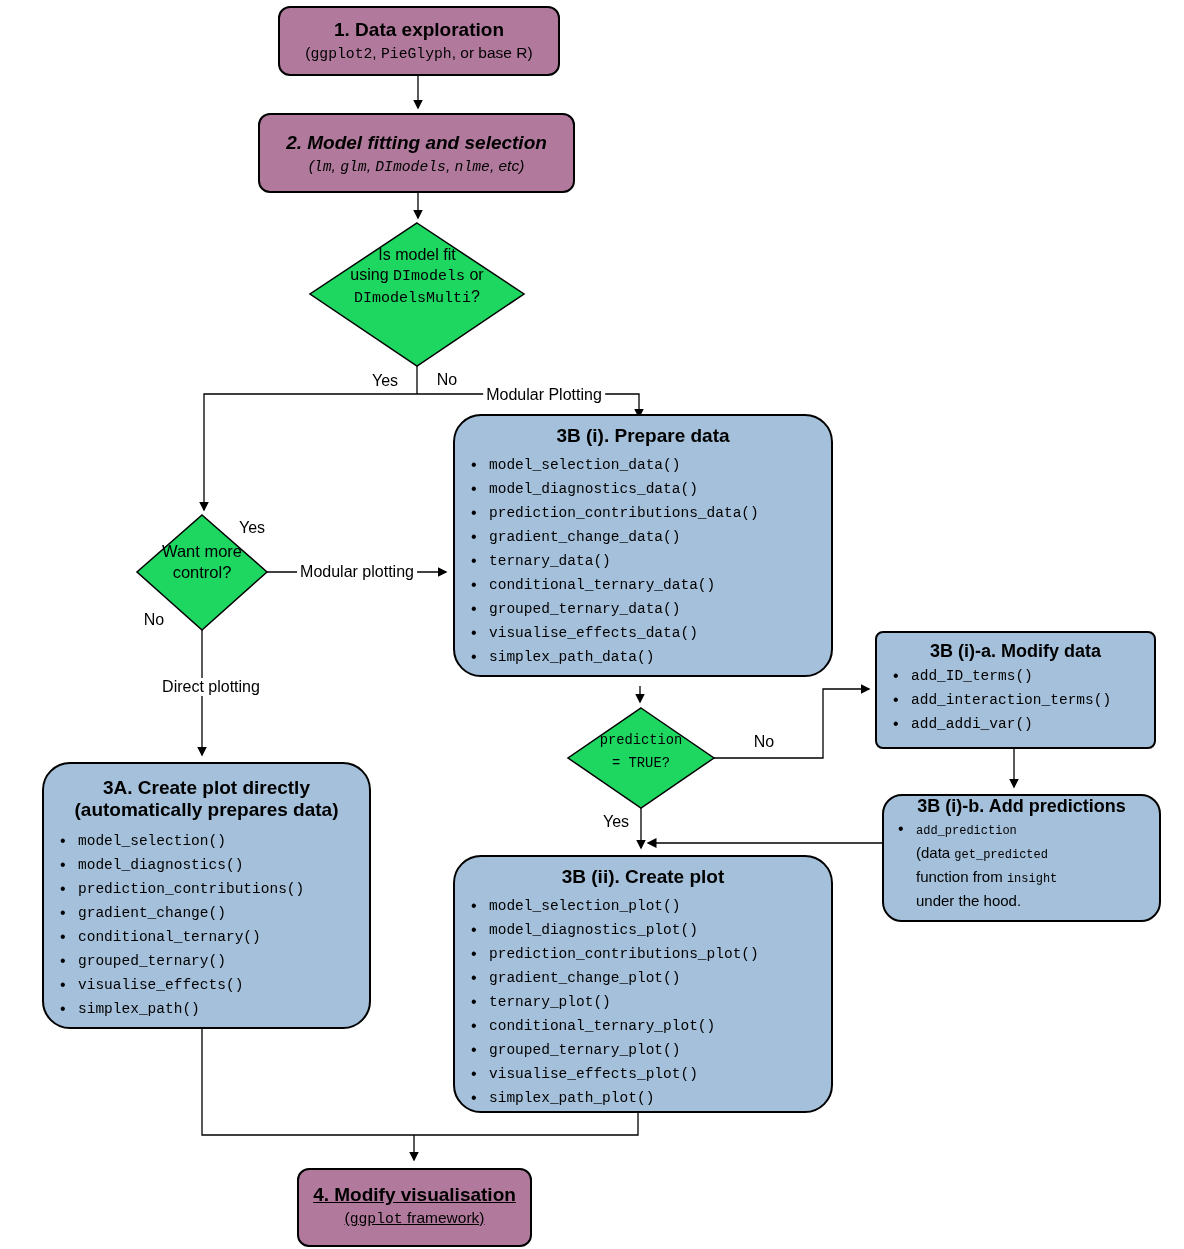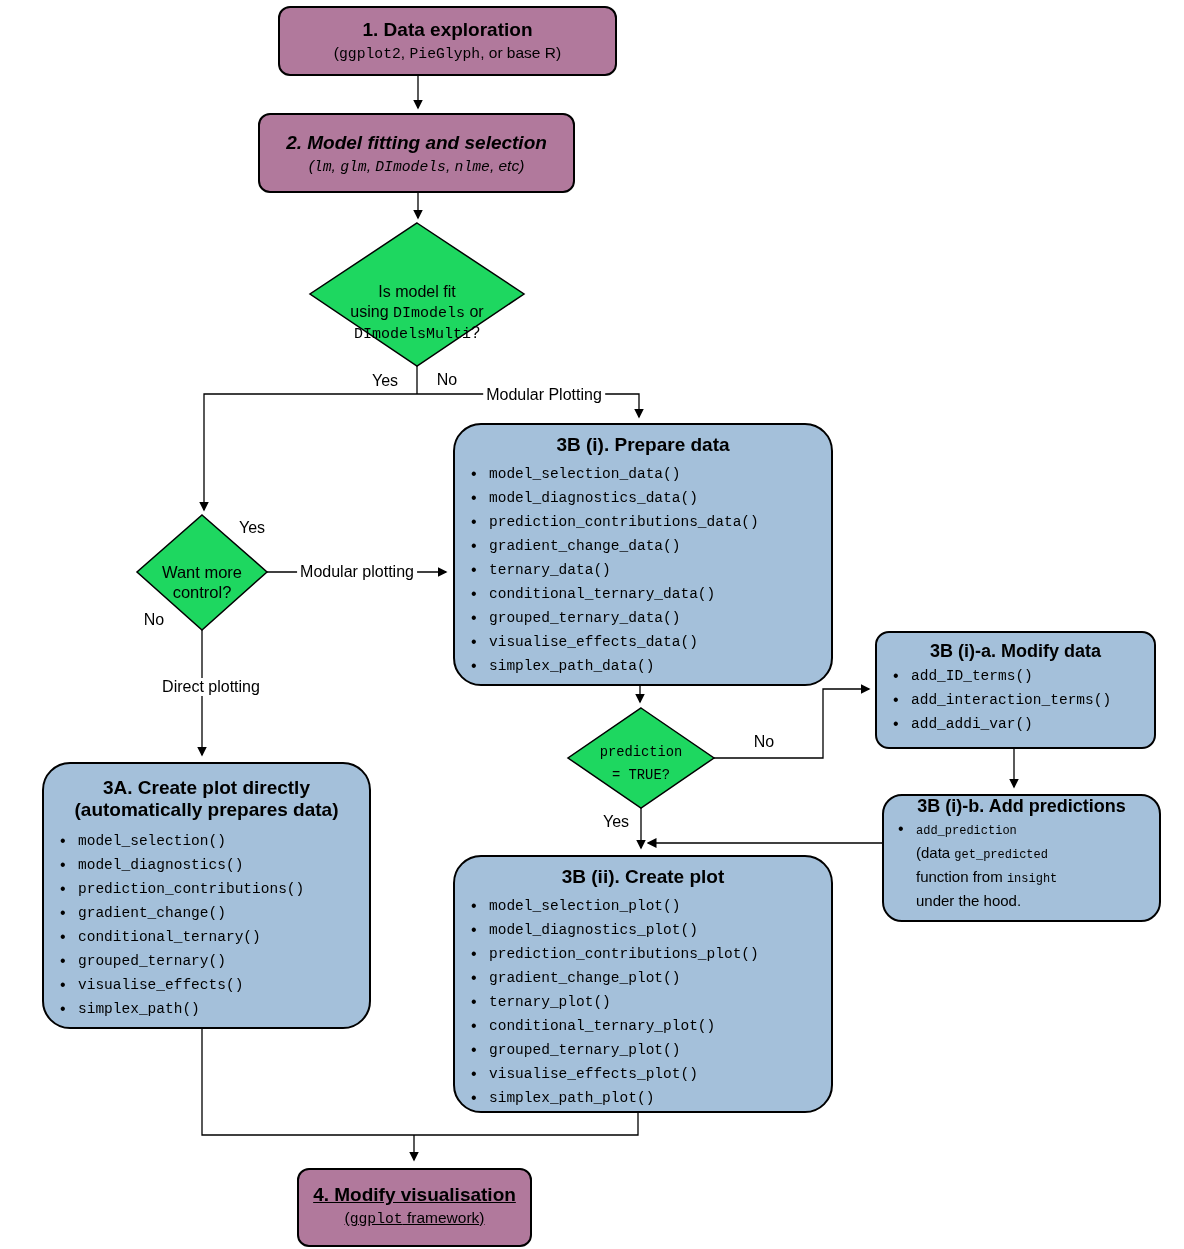--- a/index.html
+++ b/index.html
@@ -26,21 +26,21 @@
             font-family:"Liberation Mono","DejaVu Sans Mono",monospace;font-size:14.5px;}
   ul.fnlist li{line-height:24px;white-space:nowrap;position:relative;padding-left:18px;}
   ul.fnlist li::before{content:"\2022";position:absolute;left:0;top:0;
             font-family:"Liberation Sans",sans-serif;font-size:16px;}
   .b3bia ul.fnlist{margin-top:3px;}
 
   .hangitem{position:relative;margin:2px 0 0 10px;padding-left:22px;font-size:15px;line-height:21px;}
   .hangitem::before{content:"\2022";position:absolute;left:4px;top:0;font-size:16px;}
   .hangitem .code{font-size:12px;}
 
-  .dtext{position:absolute;display:flex;align-items:flex-end;justify-content:center;
+  .dtext{position:absolute;display:flex;align-items:flex-start;justify-content:center;
          text-align:center;line-height:1.25;}
   .d1text{font-size:16px;}
   .d1text .code{font-size:15px;}
   .d2text{font-size:16.5px;}
   .d3text{font-family:"Liberation Mono","DejaVu Sans Mono",monospace;font-size:14.5px;line-height:1.6;}
 
   .elabel{position:absolute;transform:translate(-50%,-50%);font-size:16px;white-space:nowrap;}
   .elabel.bg{background:#fff;padding:0 3px;}
 </style>
 </head>
@@ -68,21 +68,21 @@
     <path class="edge" d="M882 843 L648 843" marker-end="url(#arrowhead)"></path>
     <path class="edge" d="M1014 749 L1014 787" marker-end="url(#arrowhead)"></path>
     <path class="edge" d="M202 1029 L202 1135 L638 1135 L638 1112"></path>
     <path class="edge" d="M414 1135 L414 1160" marker-end="url(#arrowhead)"></path>
 
     <polygon class="diamond" points="417,223 524,294 417,366 310,294"></polygon>
     <polygon class="diamond" points="202,515 267,572 202,630 137,572"></polygon>
     <polygon class="diamond" points="641,708 714,758 641,808 568,758"></polygon>
   </svg>
 
-  <div class="box purple step1" style="left:278px;top:6px;width:339px;height:70px;">
+  <div class="box purple step1" style="left:278px;top:6px;width:282px;height:70px;">
     <div class="title">1. Data exploration</div>
     <div class="subtitle"><span><span>(</span><span class="code">ggplot2</span><span>, </span><span class="code">PieGlyph</span><span>, or base R)</span></span></div>
   </div>
 
   <div class="box purple step2" style="left:258px;top:113px;width:317px;height:80px;">
     <div class="title">2. Model fitting and selection</div>
     <div class="subtitle"><span><span>(</span><span class="code">lm</span><span>, </span><span class="code">glm</span><span>, </span><span class="code">DImodels</span><span>, </span><span class="code">nlme</span><span>, etc)</span></span></div>
   </div>
 
   <div class="dtext d1text" style="left:317px;top:245px;width:200px;height:100px;">
@@ -90,36 +90,36 @@
     </div>
 
   <div class="dtext d2text" style="left:142px;top:541px;width:120px;height:62px;">
       <span><span>Want more</span><br><span>control?</span></span>
     </div>
 
   <div class="dtext d3text" style="left:571px;top:729px;width:140px;height:58px;">
       <span><span class="code">prediction</span><br><span class="code">= TRUE?</span></span>
     </div>
 
-  <div class="box blue" style="left:453px;top:423px;width:380px;height:263px;padding-top:9px;">
+  <div class="box blue" style="left:453px;top:414px;width:380px;height:263px;padding-top:9px;">
     <div class="title">3B (i). Prepare data</div>
     <ul class="fnlist">
         <li>model_selection_data()</li>
         <li>model_diagnostics_data()</li>
         <li>prediction_contributions_data()</li>
         <li>gradient_change_data()</li>
         <li>ternary_data()</li>
         <li>conditional_ternary_data()</li>
         <li>grouped_ternary_data()</li>
         <li>visualise_effects_data()</li>
         <li>simplex_path_data()</li>
       </ul>
   </div>
 
-  <div class="box blue b3bia" style="left:875px;top:631px;width:281px;height:118px;padding-top:8px;border-radius:14px;">
+  <div class="box blue b3bia" style="left:875px;top:631px;width:281px;height:118px;padding-top:8px;border-radius:8px;">
     <div class="title smalltitle">3B (i)-a. Modify data</div>
     <ul class="fnlist">
         <li>add_ID_terms()</li>
         <li>add_interaction_terms()</li>
         <li>add_addi_var()</li>
       </ul>
   </div>
 
   <div class="box blue" style="left:882px;top:794px;width:279px;height:128px;border-radius:20px;">
     <div class="title smalltitle">3B (i)-b. Add predictions</div>

